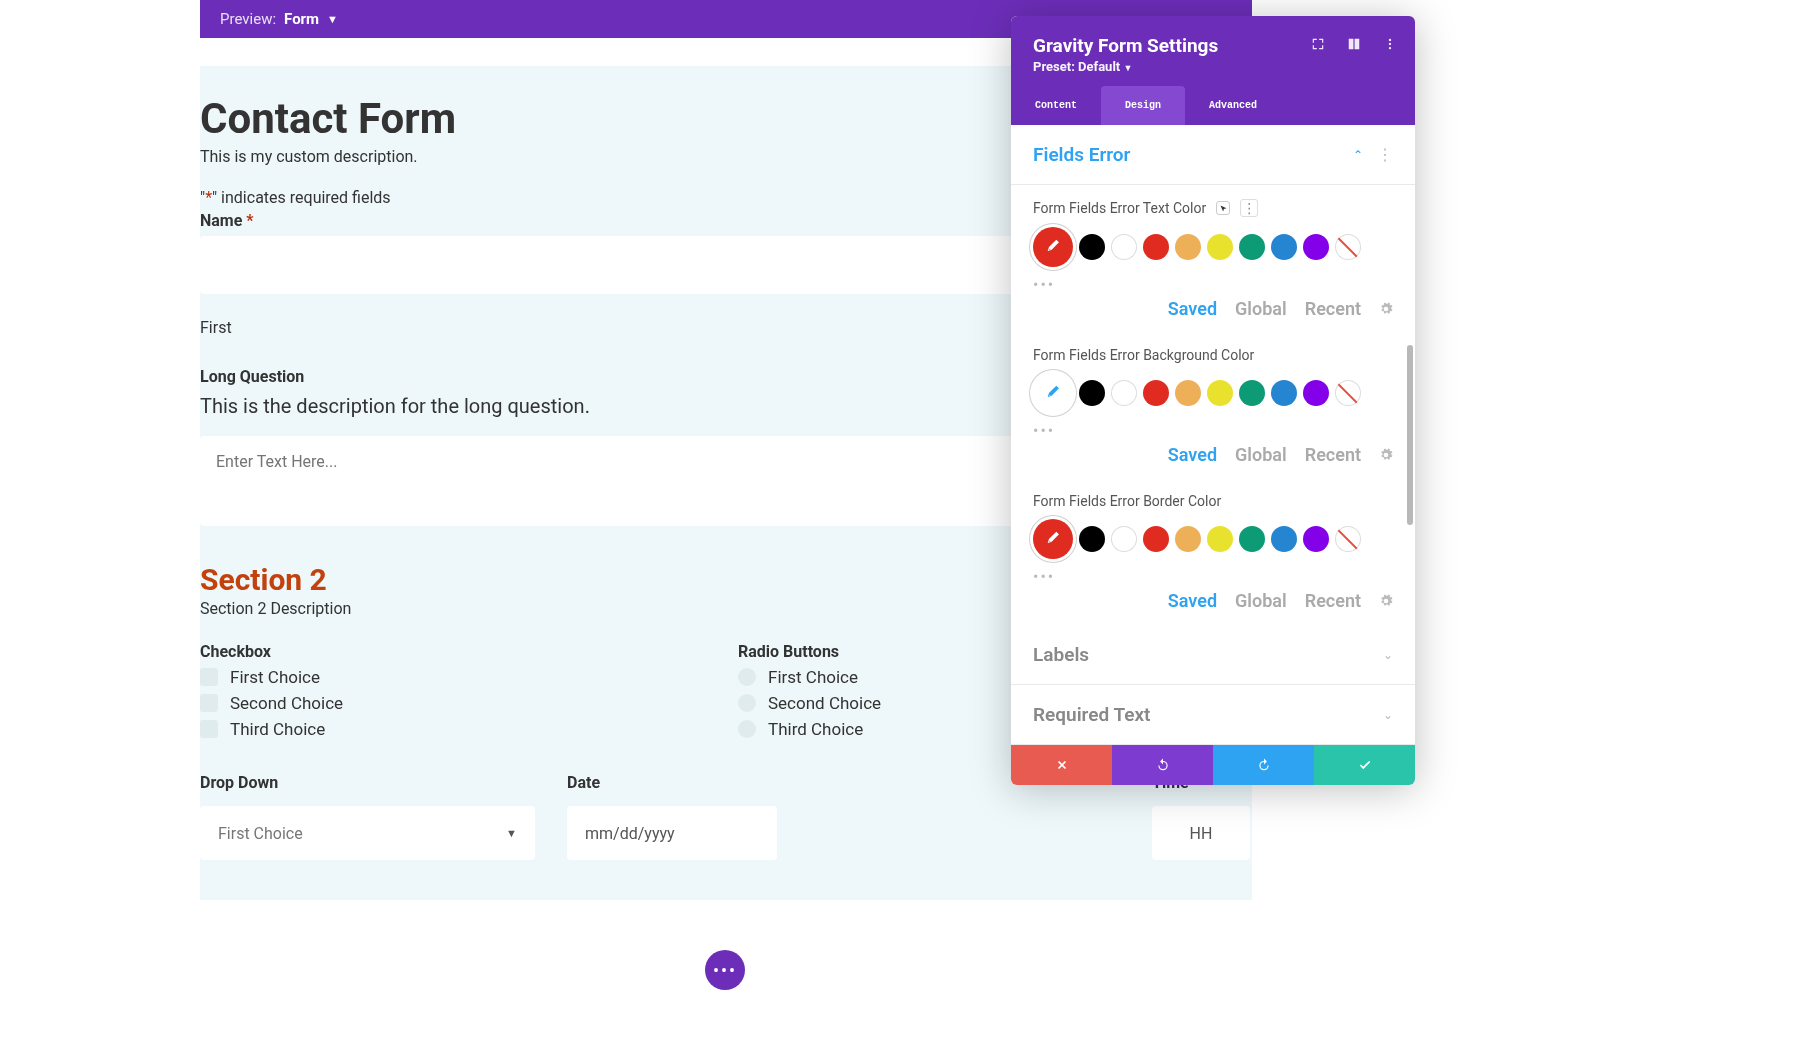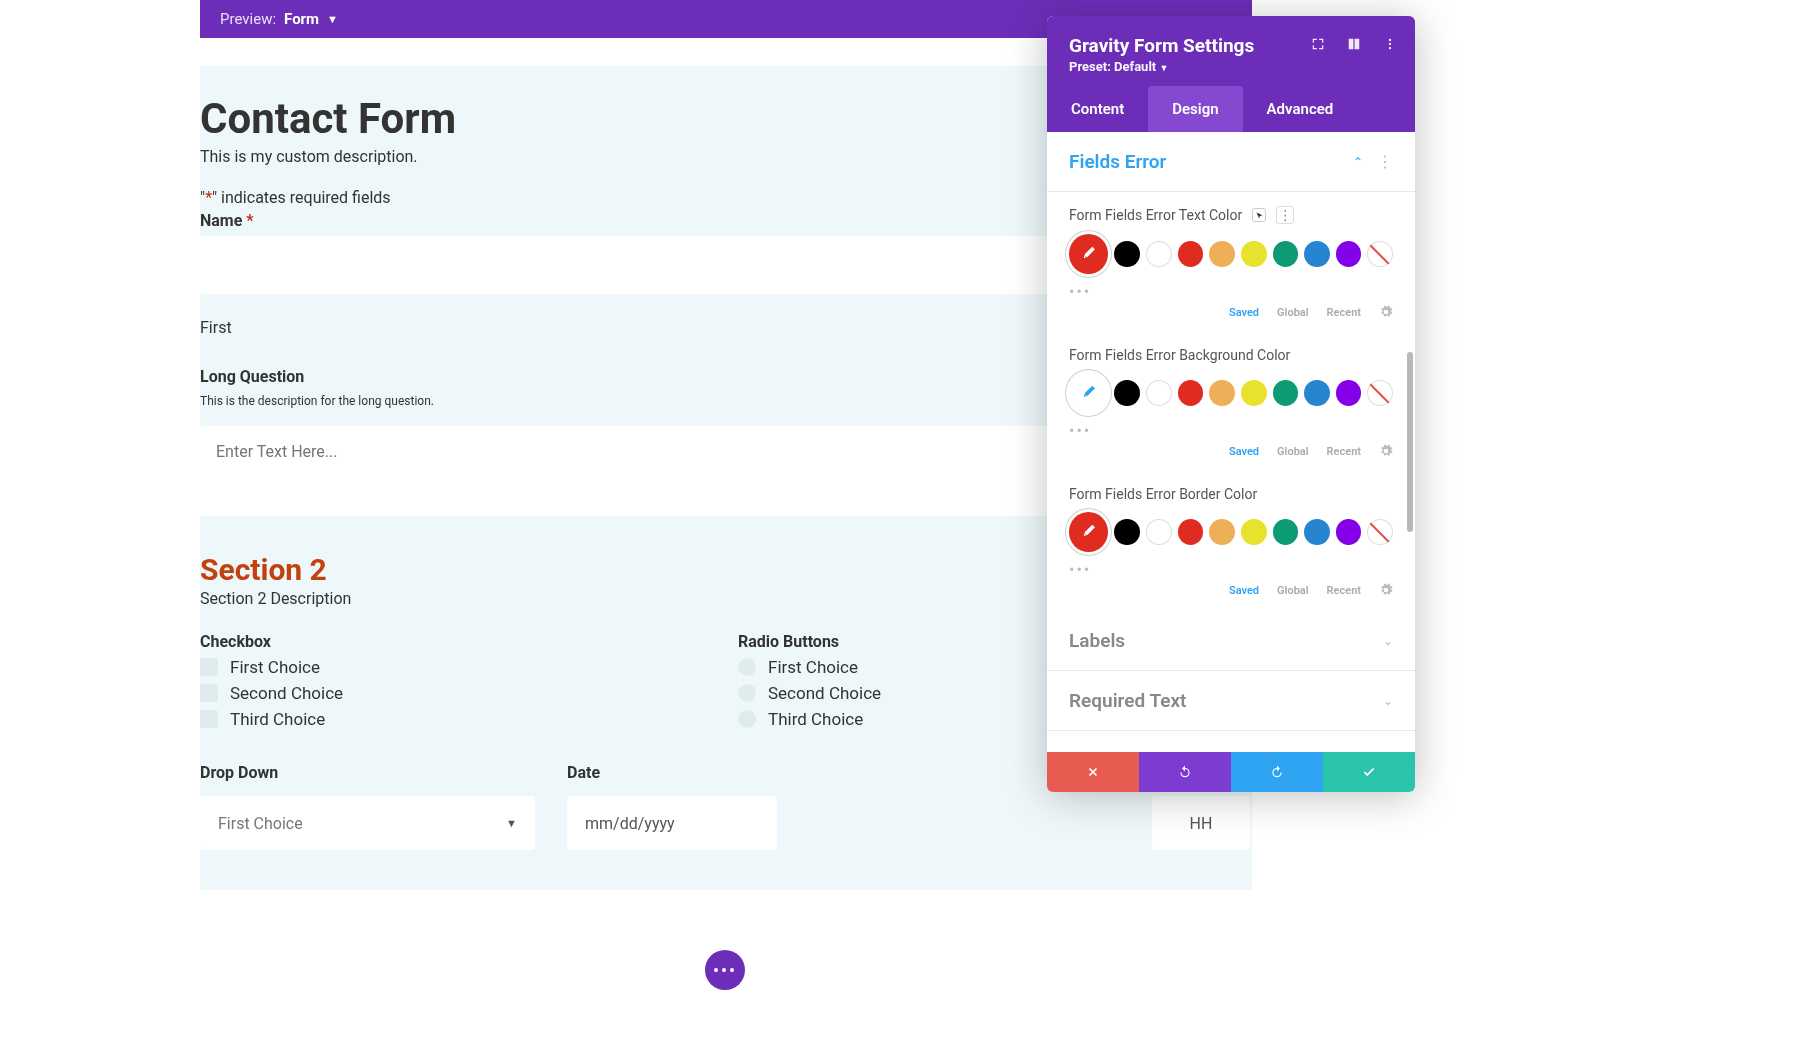--- a/index.html
+++ b/index.html
@@ -13,46 +13,46 @@
 .form-wrap { width: 1052px; background: #eef8fb; padding: 28px 0 40px 0; margin-top: 28px; }
 .form-title { font-size: 42px; font-weight: 700; color: #333; padding: 0 0 4px 0; }
 .form-desc { font-size: 16px; color: #333; margin-bottom: 22px; }
 .req-note { font-size: 16px; color: #333; margin-bottom: 4px; }
 .req-star { color: #c02b0a; }
 .field-label { font-weight: 700; font-size: 16px; color: #333; margin-bottom: 6px; }
 .name-row { display: flex; gap: 24px; margin-bottom: 30px; }
 .name-col { flex: 1; }
 .text-input { width: 100%; height: 58px; background: #fff; border: none; border-radius: 4px; padding: 0 16px; font-size: 16px; }
 .sublabel { font-size: 16px; color: #333; margin-top: 24px; }
-.long-desc { font-size: 12px; color: #333; margin: 8px 0 18px 0; }
+.long-desc { font-size: 20px; color: #333; margin: 8px 0 18px 0; }
 .textarea { width: 100%; height: 90px; background: #fff; border: none; border-radius: 4px; padding: 16px; font-size: 16px; color: #888; resize: none; font-family: inherit; }
 .section-title { font-size: 30px; font-weight: 700; color: #c2410c; margin-top: 32px; }
 .section-desc { font-size: 16px; color: #333; margin-top: 2px; margin-bottom: 24px; }
 .two-col { display: flex; gap: 24px; }
 .col { flex: 1; }
 .opt-row { display: flex; align-items: center; gap: 12px; margin-bottom: 6px; }
 .opt-box { width: 18px; height: 18px; background: #e0ebee; border-radius: 3px; }
 .opt-box.radio { border-radius: 50%; }
 .opt-label { font-size: 17px; color: #333; }
 .bottom-row { display: flex; gap: 32px; margin-top: 28px; }
 .bcol { flex: 1; position: relative; }
 .select-box { height: 54px; background: #fff; border-radius: 4px; display: flex; align-items: center; justify-content: space-between; padding: 0 18px; color: #777; font-size: 16px; margin-top: 14px; }
 .date-box { height: 54px; background: #fff; border-radius: 4px; display: flex; align-items: center; padding: 0 18px; color: #555; font-size: 16px; margin-top: 14px; width: 210px; }
 .time-box { height: 54px; background: #fff; border-radius: 4px; display: flex; align-items: center; justify-content: center; color: #555; font-size: 16px; margin-top: 14px; width: 98px; }
 .fab { position: absolute; left: 505px; top: 950px; width: 40px; height: 40px; border-radius: 50%; background: #6c2eb9; color: #fff; display: flex; align-items: center; justify-content: center; font-size: 18px; letter-spacing: 2px; }
 
 
-.panel { position: absolute; top: 16px; right: 385px; width: 368px; background: #fff; box-shadow: 0 4px 40px rgba(0,0,0,0.25); border-radius: 6px; overflow: hidden; }
+.panel { position: absolute; top: 16px; right: 385px; width: 404px; background: #fff; box-shadow: 0 4px 40px rgba(0,0,0,0.25); border-radius: 6px; overflow: hidden; }
 .panel-head { background: #6c2eb9; color: #fff; padding: 18px 22px 12px 22px; position: relative; }
 .panel-title { font-size: 19px; font-weight: 700; }
 .panel-preset { font-size: 13px; font-weight: 700; opacity: 0.95; margin-top: 2px; }
 .panel-icons { position: absolute; right: 18px; top: 20px; display: flex; gap: 22px; }
 .panel-icons svg { width: 14px; height: 14px; fill: #fff; opacity: 0.9; }
 .tabs { display: flex; background: #6c2eb9; }
-.tab { flex: 0 0 auto; padding: 14px 24px; color: #fff; font-size: 15px; font-weight: 600; cursor: pointer; }
+.tab { flex: 0 0 auto; padding: 14px 24px; color: #fff; font-size: 10px; font-weight: 600; cursor: pointer; font-family: Liberation Mono, monospace; }
 .tab.active { background: #8549d1; border-radius: 4px 4px 0 0; }
 .panel-body { background: #fff; padding: 0; max-height: 620px; overflow: hidden; }
 .section-row { padding: 18px 22px; border-bottom: 1px solid #e9e9e9; display: flex; justify-content: space-between; align-items: center; }
 .section-row.open .sect-label { color: #2ea3f2; }
 .sect-label { font-size: 19px; font-weight: 600; color: #888; }
 .sect-chev { color: #bbb; font-size: 12px; }
 .sect-chev.up { color: #2ea3f2; }
 .sect-menu { color: #bbb; font-size: 16px; margin-left: 8px; }
 .color-group { padding: 4px 22px 14px 22px; }
 .cg-label-row { display: flex; align-items: center; gap: 10px; margin-top: 10px; }
@@ -62,21 +62,21 @@
 .cg-dots { width: 18px; height: 18px; border: 1px solid #ddd; border-radius: 3px; display: flex; align-items: center; justify-content: center; color: #888; font-size: 14px; }
 .swatch-row { display: flex; align-items: center; gap: 6px; margin-top: 10px; }
 .sw-main { width: 40px; height: 40px; border-radius: 50%; position: relative; box-shadow: 0 0 0 3px #fff, 0 0 0 4px #d0d0d0; display: flex; align-items: center; justify-content: center; }
 .sw-main svg { width: 16px; height: 16px; }
 .sw { width: 26px; height: 26px; border-radius: 50%; }
 .sw.white { box-shadow: inset 0 0 0 1px #ddd; }
 .sw.trans { background: #fff; box-shadow: inset 0 0 0 1px #ddd; position: relative; overflow: hidden; }
 .sw.trans::after { content: ""; position: absolute; width: 140%; height: 2px; background: #e74c3c; top: 50%; left: -20%; transform: rotate(45deg); }
 .more-dots { color: #bbb; font-size: 16px; margin-top: 8px; letter-spacing: 2px; }
 .palette-tabs { display: flex; gap: 18px; align-items: center; margin-top: 4px; justify-content: flex-end; }
-.ptab { font-size: 11px; color: #aaa; font-weight: 600; }
+.ptab { font-size: 18px; color: #aaa; font-weight: 600; }
 .ptab.active { color: #2ea3f2; }
 .gear { width: 14px; height: 14px; }
 .panel-footer { display: flex; height: 40px; }
 .fbtn { flex: 1; display: flex; align-items: center; justify-content: center; color: #fff; }
 .fbtn.red { background: #e85b51; }
 .fbtn.purple { background: #7e3bd0; }
 .fbtn.blue { background: #2ea3f2; }
 .fbtn.green { background: #29c4a9; }
 .fbtn svg { width: 14px; height: 14px; fill: #fff; }
 .scrollthumb { position: absolute; right: 2px; top: 220px; width: 6px; height: 180px; background: #b8b8b8; border-radius: 3px; }

